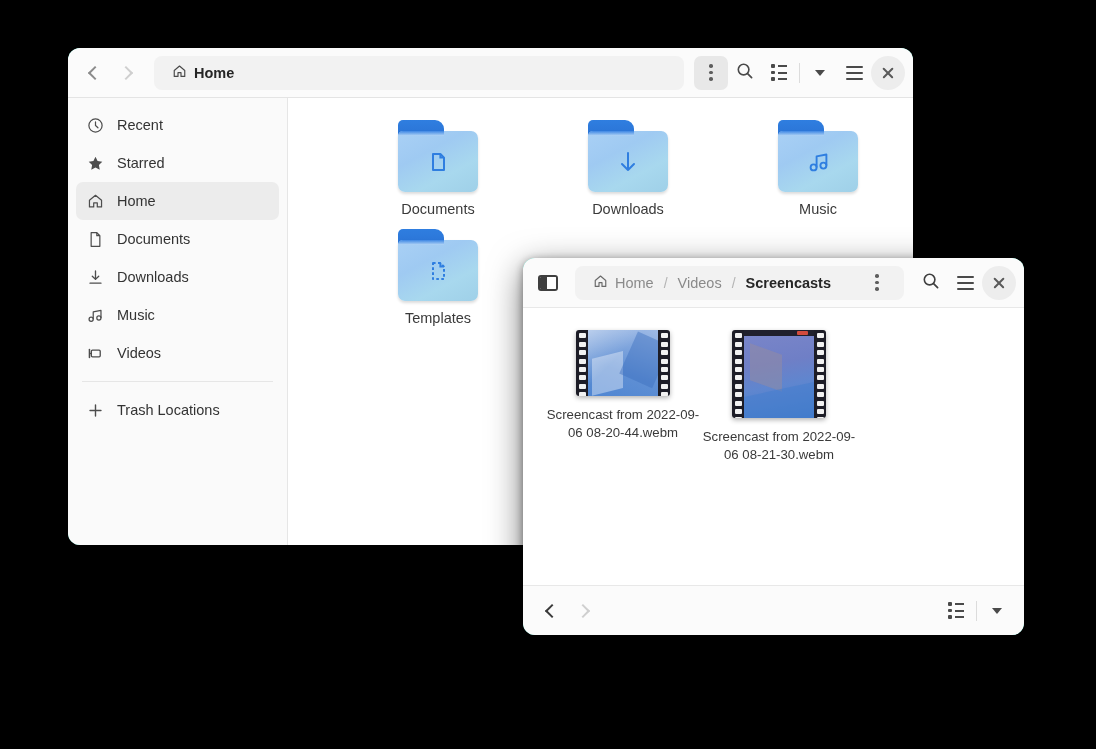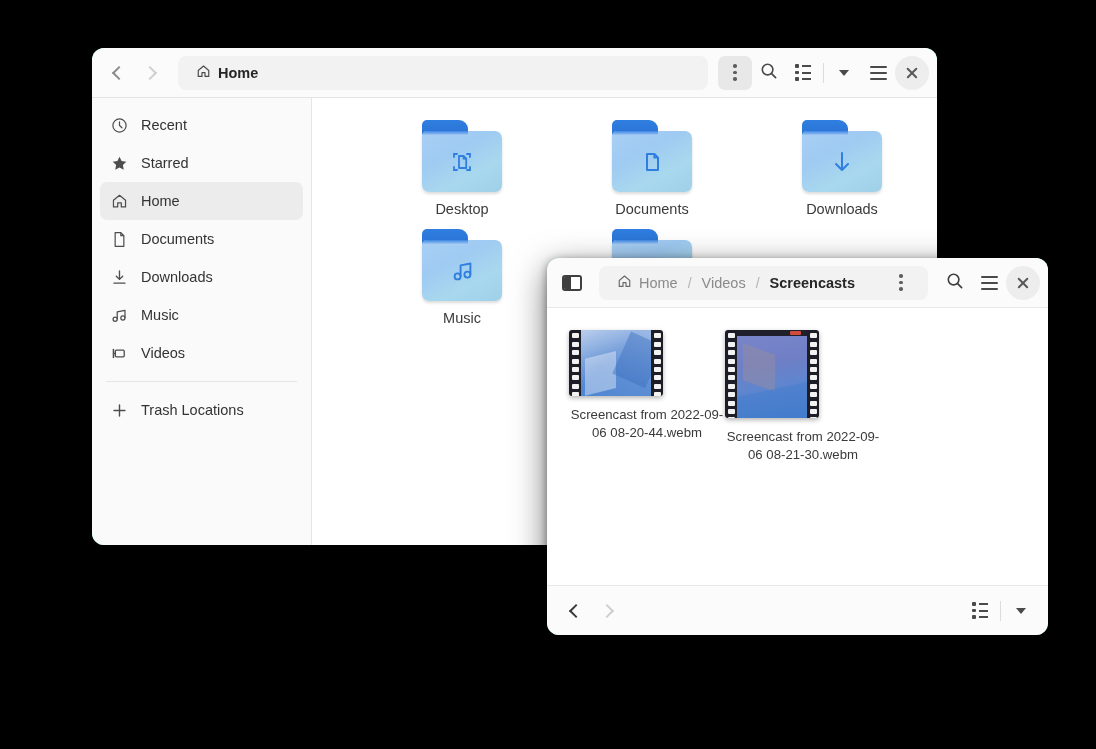--- a/index.html
+++ b/index.html
@@ -11,21 +11,20 @@
   }
   .stage { position: relative; width: 1096px; height: 749px; }
 
   
   .window {
     position: absolute;
     background: #5eead4;
     border-radius: 12px;
     overflow: hidden;
     box-shadow: 0 10px 34px rgba(0,0,0,0.55), 0 2px 8px rgba(0,0,0,0.4);
-    margin-left: 24px;
   }
 
   
   #win-home { left: 68px; top: 48px; width: 845px; height: 497px; }
 
   .hb-head {
     height: 50px;
     background: #fbfbfb;
     display: flex; align-items: center;
     border-bottom: 1px solid #e4e4e4;
@@ -153,21 +152,21 @@
   }
   .panel-ico { width: 20px; height: 16px; border: 2px solid #3f3f3f; border-radius: 3px; display: flex; overflow: hidden; }
   .panel-ico u { width: 7px; background: #3f3f3f; display: block; text-decoration: none; }
   .panel-ico s { flex: 1; background: #fff; display: block; text-decoration: none; }
 
   .sc-body { height: calc(100% - 50px - 50px); background: #fff; padding: 22px 0 0 0; }
   .sc-grid {
     display: grid; grid-template-columns: repeat(3, 156px);
     justify-content: start; padding-left: 22px;
   }
-  .sc-item { display: flex; flex-direction: column; align-items: flex-start; }
+  .sc-item { display: flex; flex-direction: column; align-items: center; }
   .sc-item .label { margin-top: 10px; font-size: 13.2px; color: #3a3a3a; text-align: center; line-height: 17.5px; }
 
   .film { position: relative; border-radius: 3px; overflow: hidden; box-shadow: 0 2px 5px rgba(0,0,0,0.3); }
   .film.a { width: 94px; height: 66px; }
   .film.b { width: 94px; height: 88px; }
   .film .strip { position: absolute; top: 0; bottom: 0; width: 12px; background: #1d1d27; }
   .film .strip.l { left: 0; } .film .strip.r { right: 0; }
   .film .strip i {
     display: block; width: 7px; height: 5px; margin: 3.4px auto 0 auto;
     background: #f2f2f2; border-radius: 1px;
@@ -348,34 +347,20 @@
                 <path d="M9 3.2v11.6M3.2 9h11.6" stroke="#4d4d4d" stroke-width="1.5" stroke-linecap="round"></path>
               </svg>
           </span>
           <span>Trash Locations</span>
         </div>
       </div>
 
       <div class="content">
         <div class="grid">
 
-          <div class="item">
-            <div class="folder">
-              <div class="tab"></div>
-                <div class="body"></div>
-              <div class="emb">
-                <svg width="32" height="32" viewBox="0 0 32 32">
-                  <path d="M13 10h4.6l2.6 2.6V22H13z" fill="none" stroke="#2f7ee0" stroke-width="1.8" stroke-linejoin="round"></path>
-                  <path d="M17.6 10v2.6h2.6" fill="none" stroke="#2f7ee0" stroke-width="1.8"></path>
-                  <path d="M8 11V8h3M24 11V8h-3M8 21v3h3M24 21v3h-3" fill="none" stroke="#2f7ee0" stroke-width="1.8" stroke-linecap="round"></path>
-                </svg>
-              </div>
-            </div>
-            <div class="label">Desktop</div>
-          </div>
 
           <div class="item">
             <div class="folder">
               <div class="tab"></div>
                 <div class="body"></div>
               <div class="emb">
                 <svg width="32" height="32" viewBox="0 0 32 32">
                   <path d="M11 8h7.4l3.6 3.6V24H11z" fill="none" stroke="#2f7ee0" stroke-width="2" stroke-linejoin="round"></path>
                   <path d="M18.4 8v3.6H22" fill="none" stroke="#2f7ee0" stroke-width="2"></path>
                 </svg>

